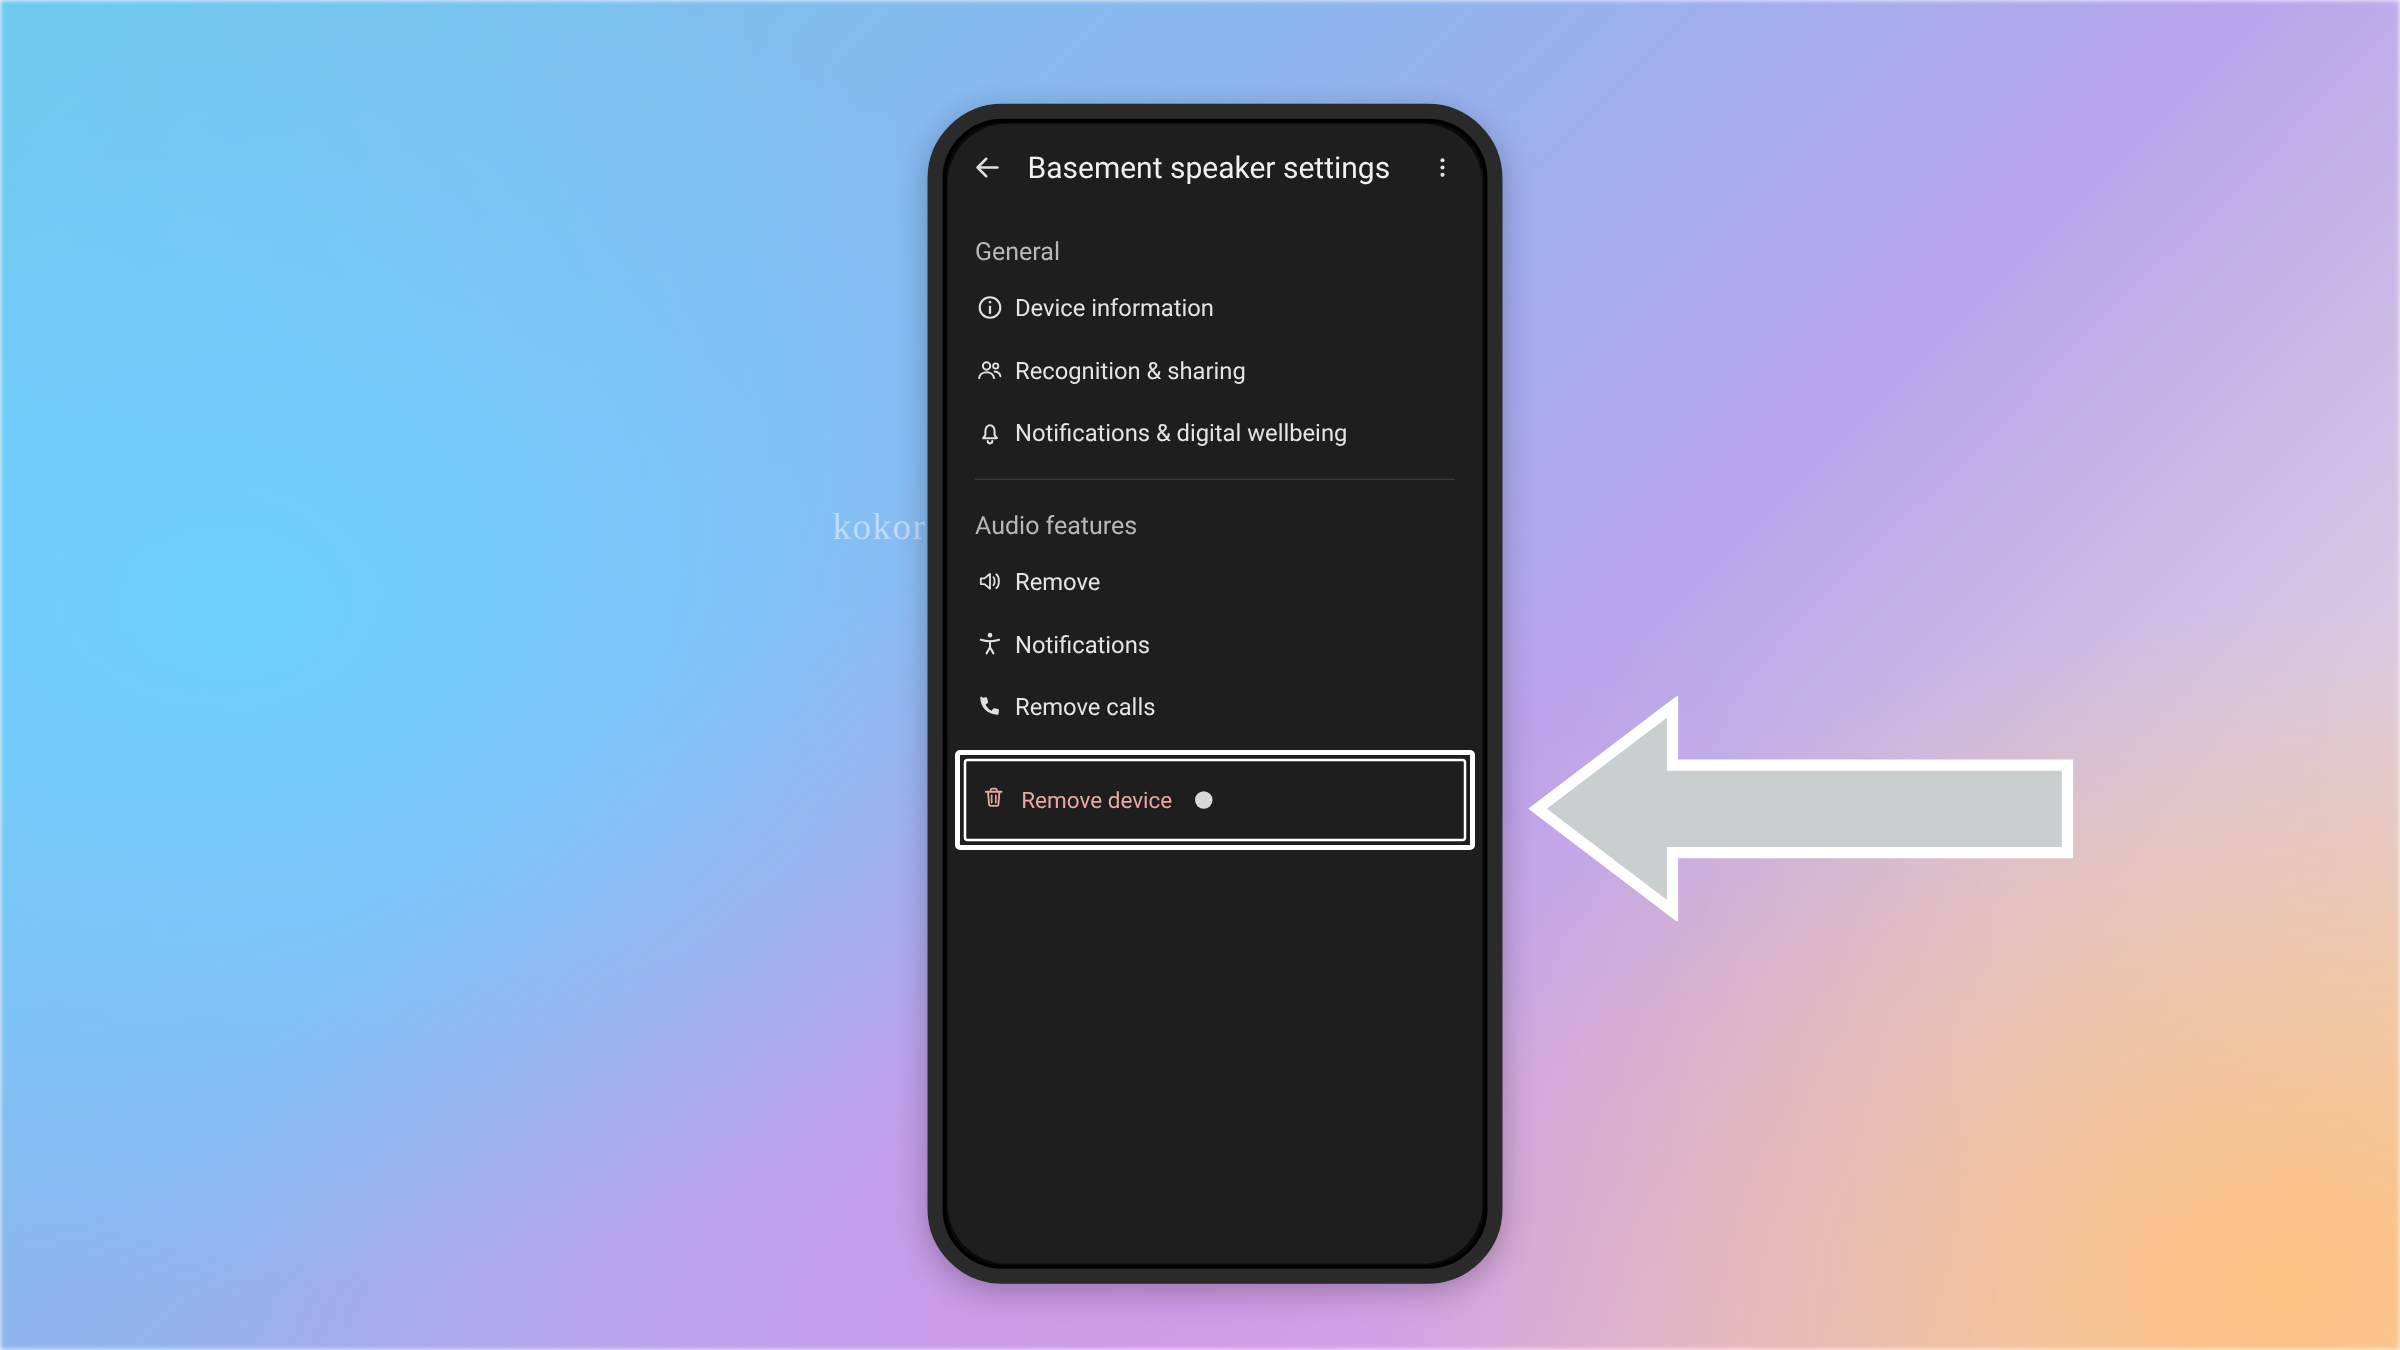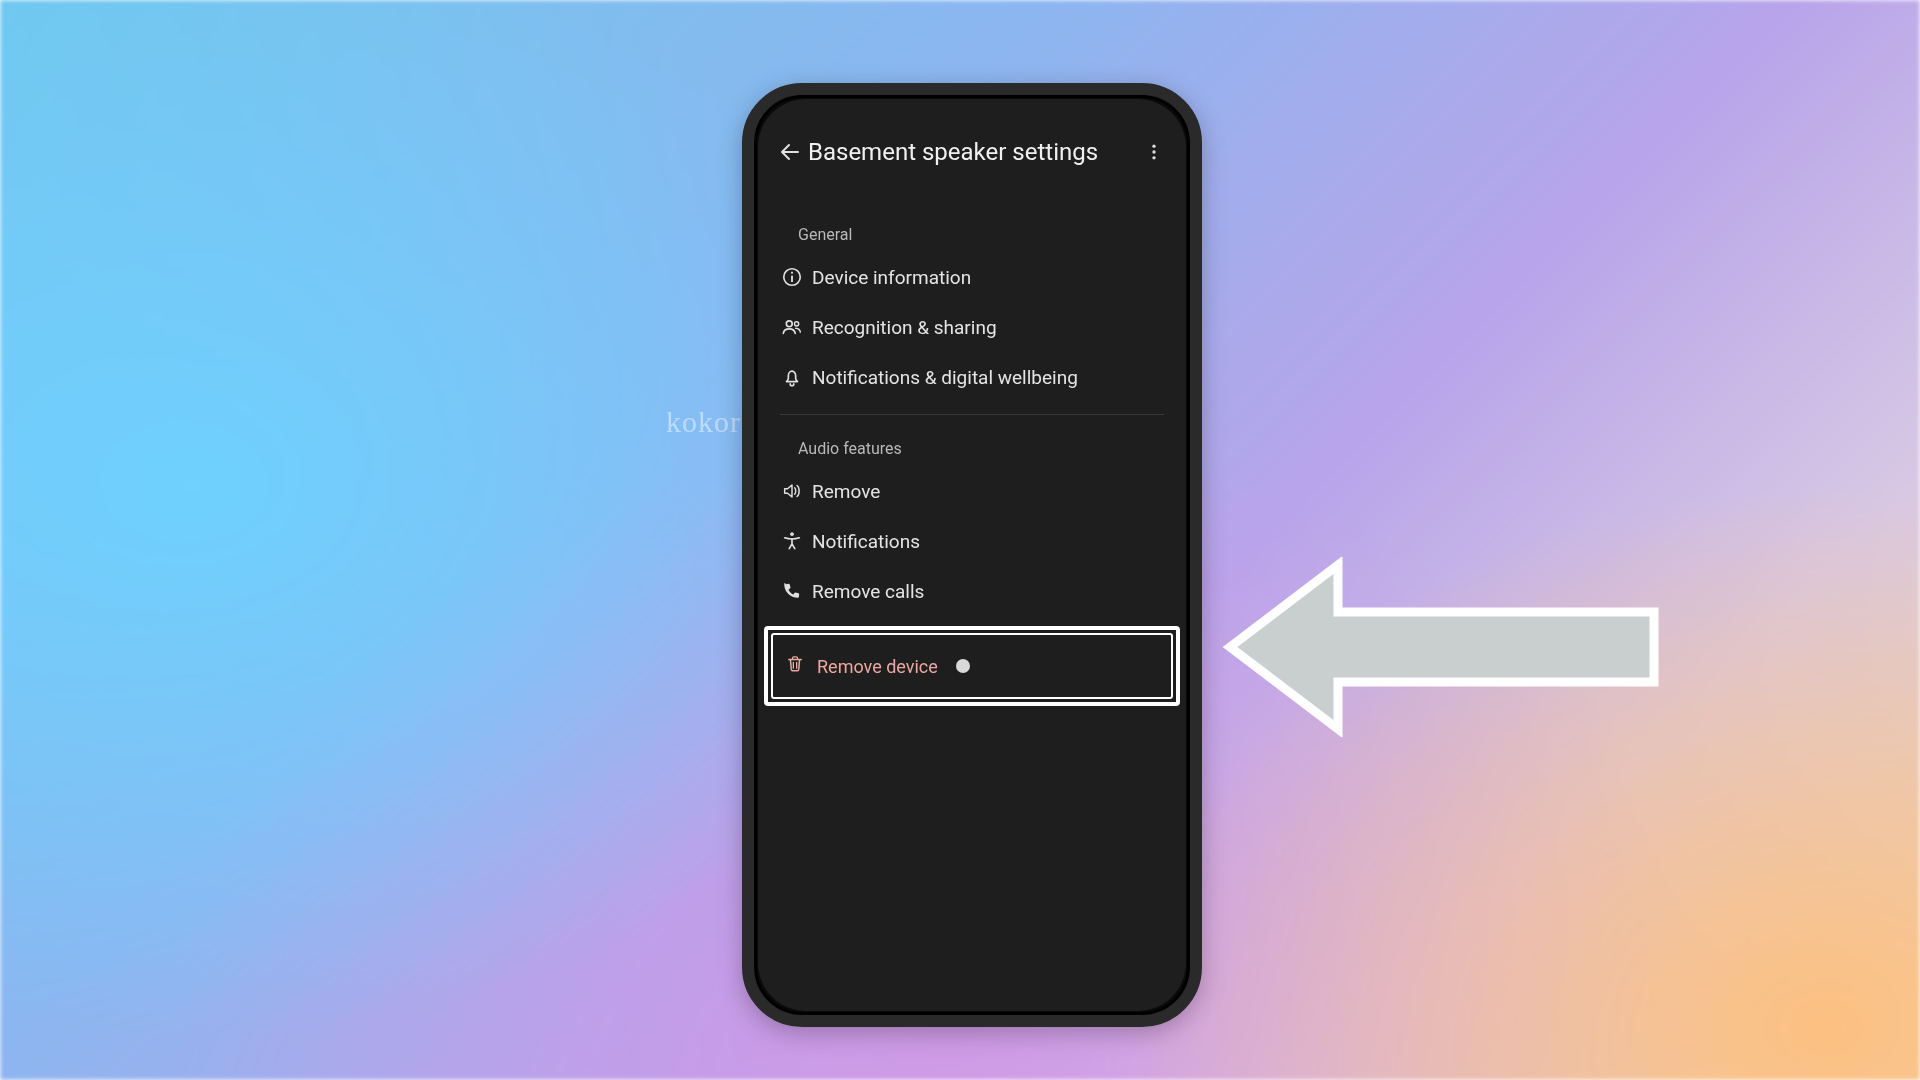--- a/index.html
+++ b/index.html
@@ -46,43 +46,44 @@
     position: absolute;
     inset: 4px;
     border-radius: 48px;
     background: #1e1e1e;
     overflow: hidden;
   }
   .app-bar {
     display: flex;
     align-items: center;
     height: 70px;
-    padding: 18px 18px;
+    padding: 0 18px;
     color: #e0e0e0;
+    gap: 14px;
   }
   .app-bar .title {
     flex: 1;
     font-size: 24px;
     font-weight: 400;
     color: #f0f0f0;
     margin-left: 4px;
     white-space: nowrap;
     overflow: hidden;
   }
   .icon-btn {
     width: 28px;
     height: 28px;
     display: flex;
     align-items: center;
     justify-content: center;
     color: #e0e0e0;
   }
   .section-label {
-    padding: 20px 22px 8px 40px;
-    font-size: 16px;
+    padding: 20px 22px 8px 22px;
+    font-size: 20px;
     color: #b8b8b8;
   }
   .list-item {
     display: flex;
     align-items: center;
     height: 50px;
     padding: 0 22px;
     gap: 8px;
     color: #e4e4e4;
   }

